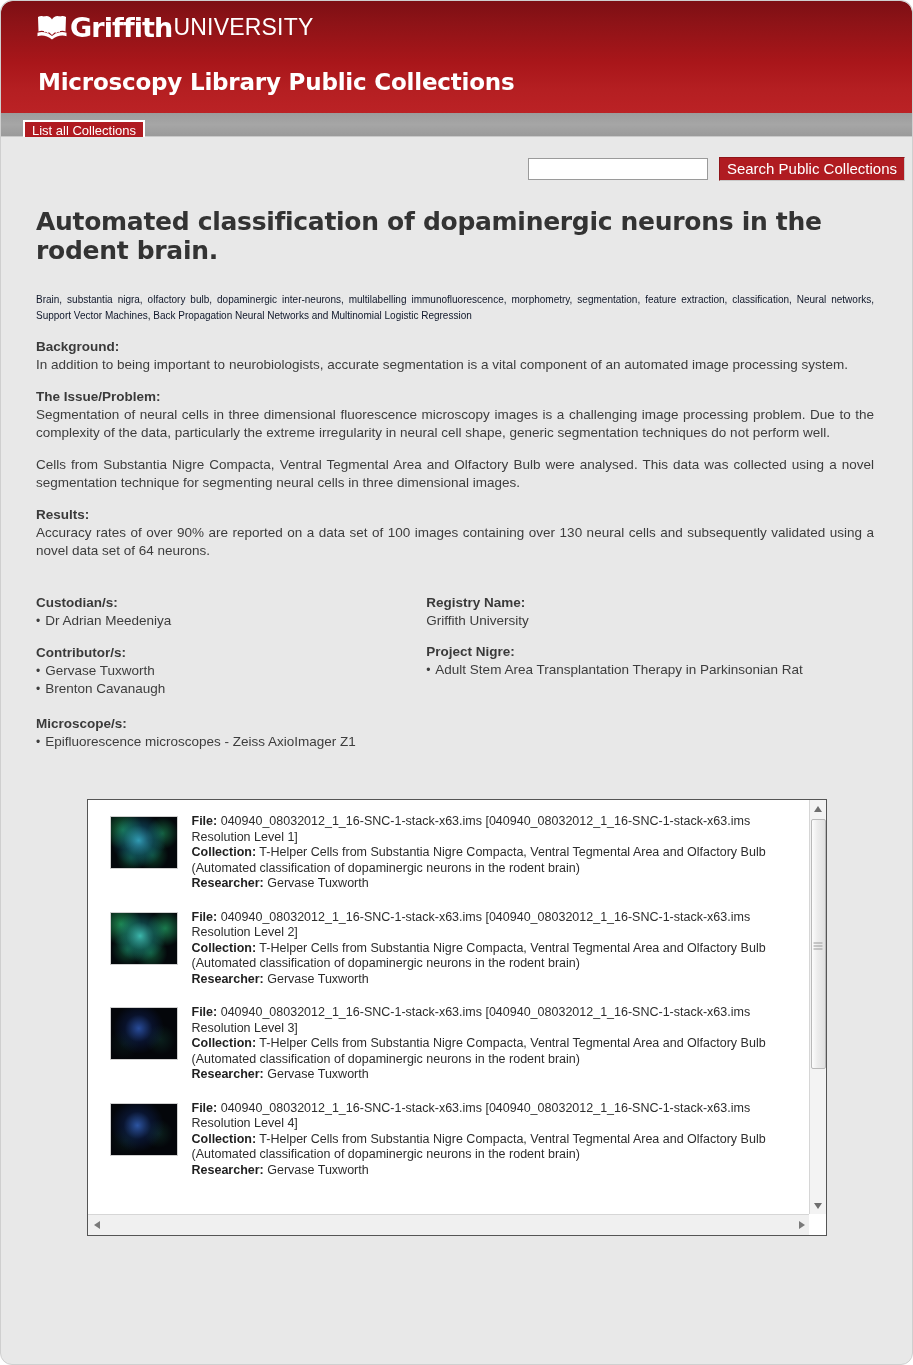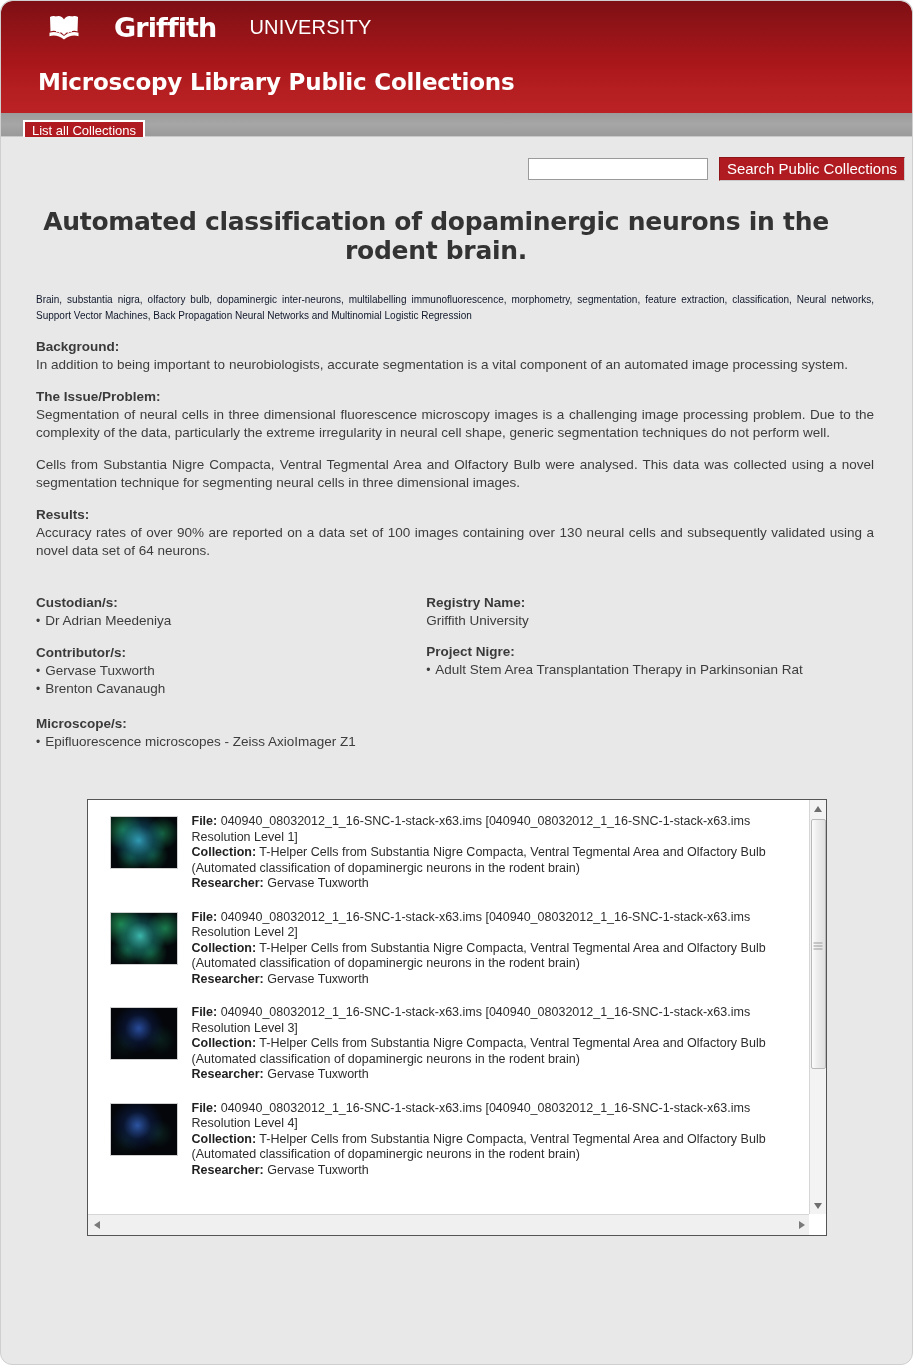--- a/index.html
+++ b/index.html
@@ -26,41 +26,41 @@
   
   .header {
     position: relative;
     height: 112px;
     background: linear-gradient(to bottom, #7d0f14 0%, #8e1317 20%, #a9161a 55%, #b51f22 80%, #bb2225 100%);
     border-top-left-radius: 12px;
     border-top-right-radius: 12px;
   }
   .logo-row {
     position: absolute;
-    left: 48px; top: 13px;
-    display: flex; align-items: center; gap: 32px;
+    left: 36px; top: 13px;
+    display: flex; align-items: center;
   }
   .logo-mark {
     width: 30px; height: 27px;
     margin-right: 3px;
     position: relative; top: -1px;
   }
   .logo-griffith {
     color: #ffffff;
     font-family: "DejaVu Sans", sans-serif;
     font-weight: bold;
     font-size: 27px;
     letter-spacing: -0.9px;
     line-height: 27px;
   }
   .logo-university {
     color: #ffffff;
     font-family: "Liberation Sans", sans-serif;
     font-weight: normal;
-    font-size: 20px;
+    font-size: 23px;
     letter-spacing: 0.2px;
     line-height: 27px;
     margin-left: 1px;
   }
   .site-title {
     position: absolute;
     left: 37px; top: 68px;
     color: #ffffff;
     font-family: "DejaVu Sans", sans-serif;
     font-weight: bold;
@@ -134,21 +134,20 @@
   }
   h1.rec-title {
     margin: 0;
     font-family: "DejaVu Sans", sans-serif;
     font-weight: bold;
     font-size: 25px;
     line-height: 29px;
     color: #333333;
     letter-spacing: -0.3px;
     max-width: 800px;
-    text-align: center;
   }
   .keywords {
     margin-top: 27px;
     color: #0f172a;
     font-family: "Liberation Sans", sans-serif;
     font-size: 10px;
     line-height: 16px;
     text-align: justify;
     max-width: 841px;
   }

